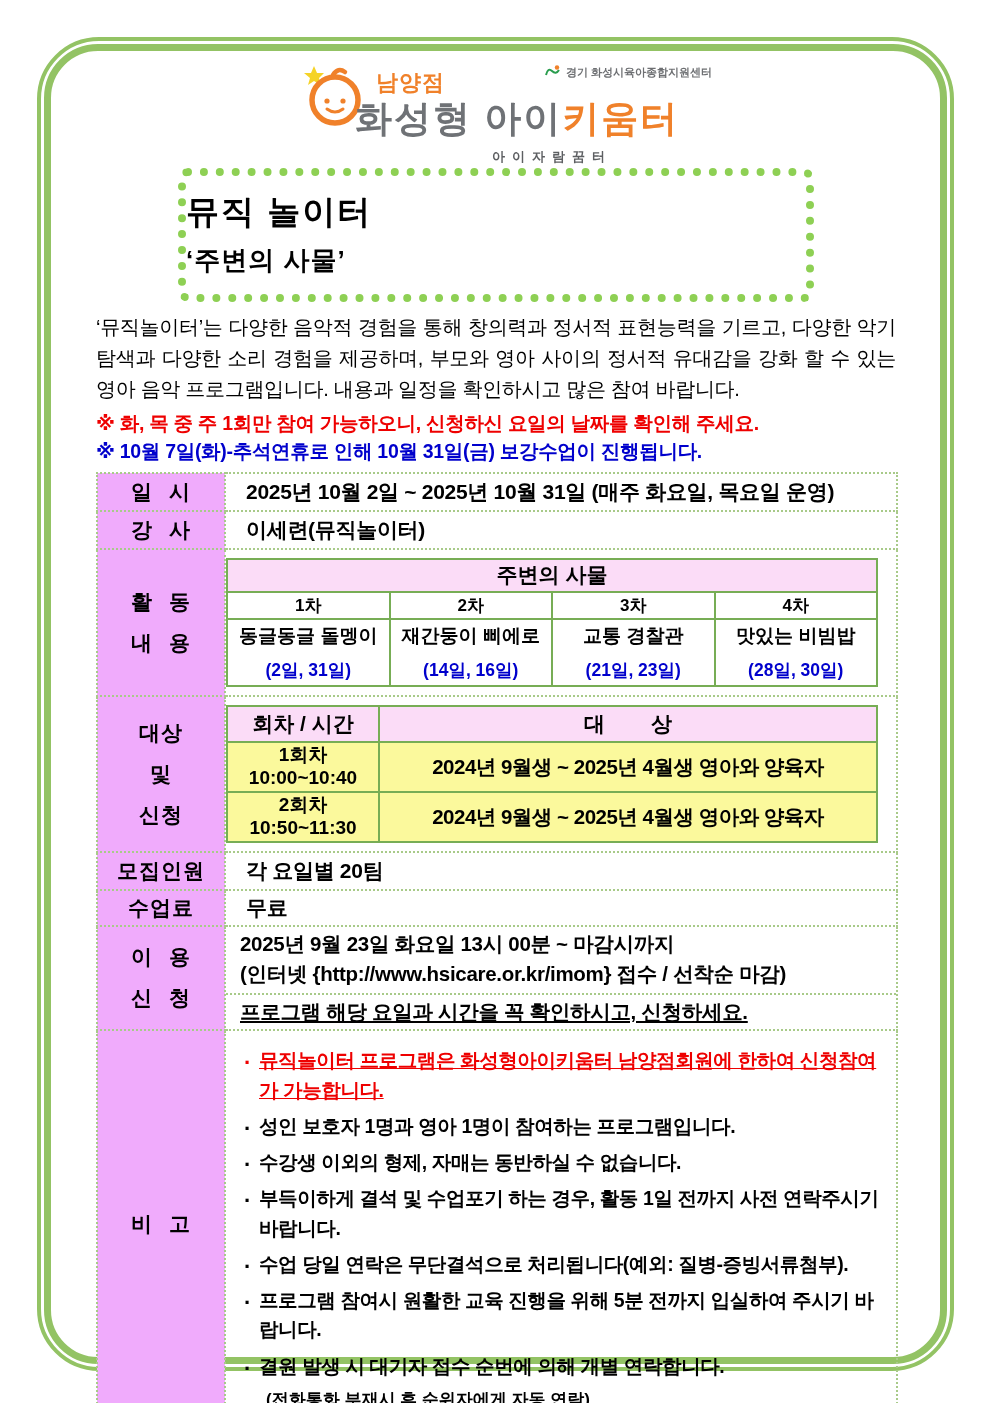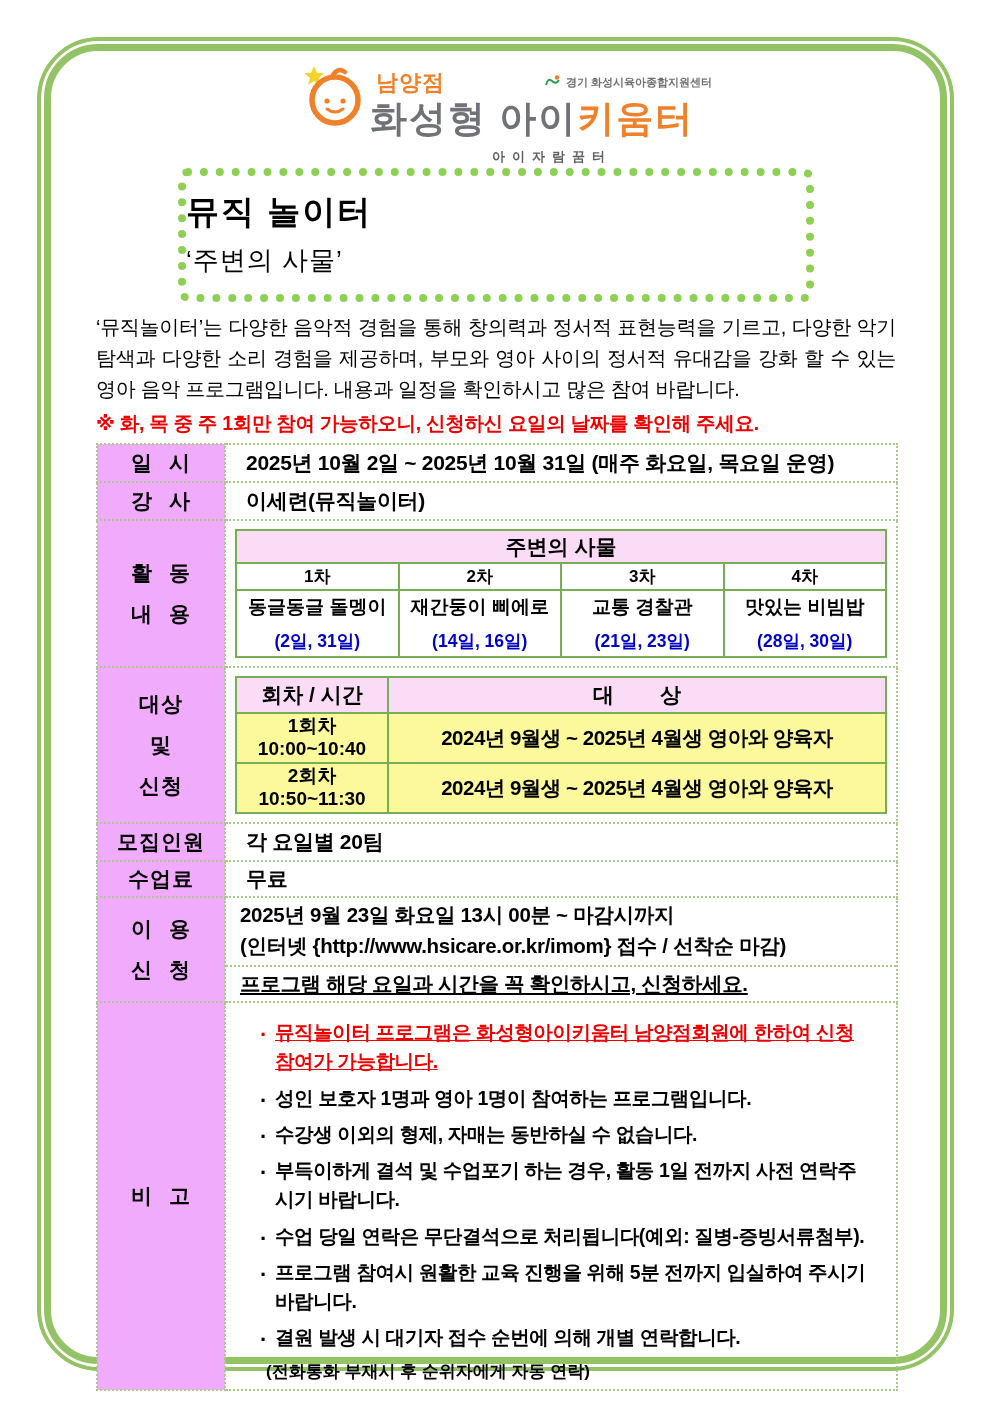--- a/index.html
+++ b/index.html
@@ -16,34 +16,34 @@
   }
   .frame-inner {
     position: absolute; inset: 3px; border: 7px solid #93c364; border-radius: 54px;
   }
   .content { position: absolute; left: 96px; top: 56px; width: 800px; z-index: 2; }
 
   
   .logo-row { position: relative; height: 106px; }
   .face-icon { position: absolute; left: 204px; top: 6px; }
   .branch { position: absolute; left: 280px; top: 12px; color: #f0812a; font-weight: bold; font-size: 22px; letter-spacing: 1px; }
-  .logo-title { position: absolute; left: 274px; top: 38px; font-size: 37px; font-weight: bold; letter-spacing: 2px; }
+  .logo-title { position: absolute; left: 259px; top: 38px; font-size: 37px; font-weight: bold; letter-spacing: 2px; }
   .t-gray { color: #6f7276; }
   .t-orange { color: #f0812a; }
   .logo-sub { position: absolute; left: 396px; top: 92px; font-size: 13px; letter-spacing: 7px; color: #5d5f62; font-weight: bold; }
-  .partner { position: absolute; left: 448px; top: 18px; display: flex; align-items: center; gap: 4px;
+  .partner { position: absolute; left: 448px; top: 8px; display: flex; align-items: center; gap: 4px;
              font-size: 11px; color: #6d6f72; font-weight: bold; }
 
   
   .title-box {
     width: 636px; margin: 6px auto 10px; border: 8px dotted #8ed054; border-radius: 10px;
     text-align: left; padding: 14px 0 16px;
   }
   .main-title { font-size: 33px; font-weight: bold; letter-spacing: 2px; }
-  .sub-title  { font-size: 26px; font-weight: normal; margin-top: 8px; letter-spacing: 1px; }
+  .sub-title  { font-size: 26px; font-weight: bold; margin-top: 8px; letter-spacing: 1px; }
 
   
   .intro {
     margin: 10px 0 4px; font-size: 20px; font-weight: normal; text-align: justify;
     line-height: 1.55; letter-spacing: -0.3px;
   }
   .notice { font-size: 19.5px; font-weight: bold; line-height: 1.45; letter-spacing: -0.3px; }
   .notice.red  { color: #ee0000; }
   .notice.blue { color: #0000cc; }
 
@@ -51,21 +51,21 @@
   table.main { border-collapse: collapse; table-layout: fixed; width: 800px; margin-top: 6px; background: transparent; }
   table.main > tbody > tr > td { border: 2px dotted #a8ca89; vertical-align: middle; }
   td.lbl {
     background: #f0abfc; text-align: center; font-weight: bold; font-size: 21px;
     word-spacing: 9px; letter-spacing: 1px;
   }
   td.lbl .lline { margin: 13px 0; }
   td.val { font-weight: bold; font-size: 21px; padding-left: 20px; letter-spacing: -0.3px; }
 
   
-  table.inner { border-collapse: collapse; table-layout: fixed; width: calc(100% - 18px); margin: 8px 9px; border-radius: 14px; }
+  table.inner { border-collapse: collapse; table-layout: fixed; width: calc(100% - 18px); margin: 8px 0; border-radius: 14px; }
   table.inner td { border: 2px solid #77ad55; text-align: center; font-weight: bold; vertical-align: middle; }
   .theme-cell   { background: #fbdcf7; font-size: 21px; height: 33px; }
   .session-cell { font-size: 17px; height: 27px; }
   .detail-cell  { height: 66px; padding: 3px 0; }
   .a-title { font-size: 19px; }
   .a-date  { font-size: 17.5px; color: #0000cc; margin-top: 9px; }
   .th-pink { background: #fbdcf7; font-size: 21px; height: 36px; }
   .th-pink.wide { word-spacing: 40px; }
   .td-yellow { background: #fbf99c; height: 50px; }
   .t-session { font-size: 19px; line-height: 1.2; }
@@ -75,21 +75,21 @@
   .apply-line { padding: 2px 6px 2px 14px; font-weight: bold; font-size: 20.5px; line-height: 1.3; letter-spacing: -0.3px; }
   .apply-line.last {
     border-top: 2px dotted #a8ca89; text-decoration: underline;
     margin-top: 3px; padding-top: 4px;
   }
 
   
   .note-wrap { padding: 8px 10px 6px 16px; }
   .note-item {
     position: relative; padding-left: 17px; font-size: 19.5px; font-weight: bold;
-    line-height: 1.5; margin: 7px 16px; letter-spacing: -0.4px;
+    line-height: 1.5; margin: 7px 0; letter-spacing: -0.4px;
   }
   .note-item::before { content: "\00B7"; position: absolute; left: 2px; top: 0; font-size: 22px; }
   .note-item.hl { color: #ee0000; text-decoration: underline; }
   .subnote { padding-left: 24px; font-size: 17px; font-weight: bold; margin-top: 3px; }
 </style>
 </head>
 <body>
 
 <div class="frame">
   <div class="frame-inner"></div>
@@ -123,20 +123,21 @@
   </div>
 
   <div class="title-box">
     <div class="main-title">뮤직 놀이터</div>
     <div class="sub-title">‘주변의 사물’</div>
   </div>
 
   <p class="intro">‘뮤직놀이터’는 다양한 음악적 경험을 통해 창의력과 정서적 표현능력을 기르고, 다양한 악기 탐색과 다양한 소리 경험을 제공하며, 부모와 영아 사이의 정서적 유대감을 강화 할 수 있는 영아 음악 프로그램입니다. 내용과 일정을 확인하시고 많은 참여 바랍니다.</p>
 
   <p class="notice red">※ 화, 목 중 주 1회만 참여 가능하오니, 신청하신 요일의 날짜를 확인해 주세요.</p>
+  <p class="notice blue">※ 10월 7일(화)-추석연휴로 인해 10월 31일(금) 보강수업이 진행됩니다.</p>
 
   <table class="main">
     <colgroup>
         <col style="width:128px">
         <col style="width:672px">
       </colgroup>
     <tbody>
       <tr>
         <td class="lbl" style="height:38px">일 시</td>
         <td class="val">2025년 10월 2일 ~ 2025년 10월 31일 (매주 화요일, 목요일 운영)</td>

